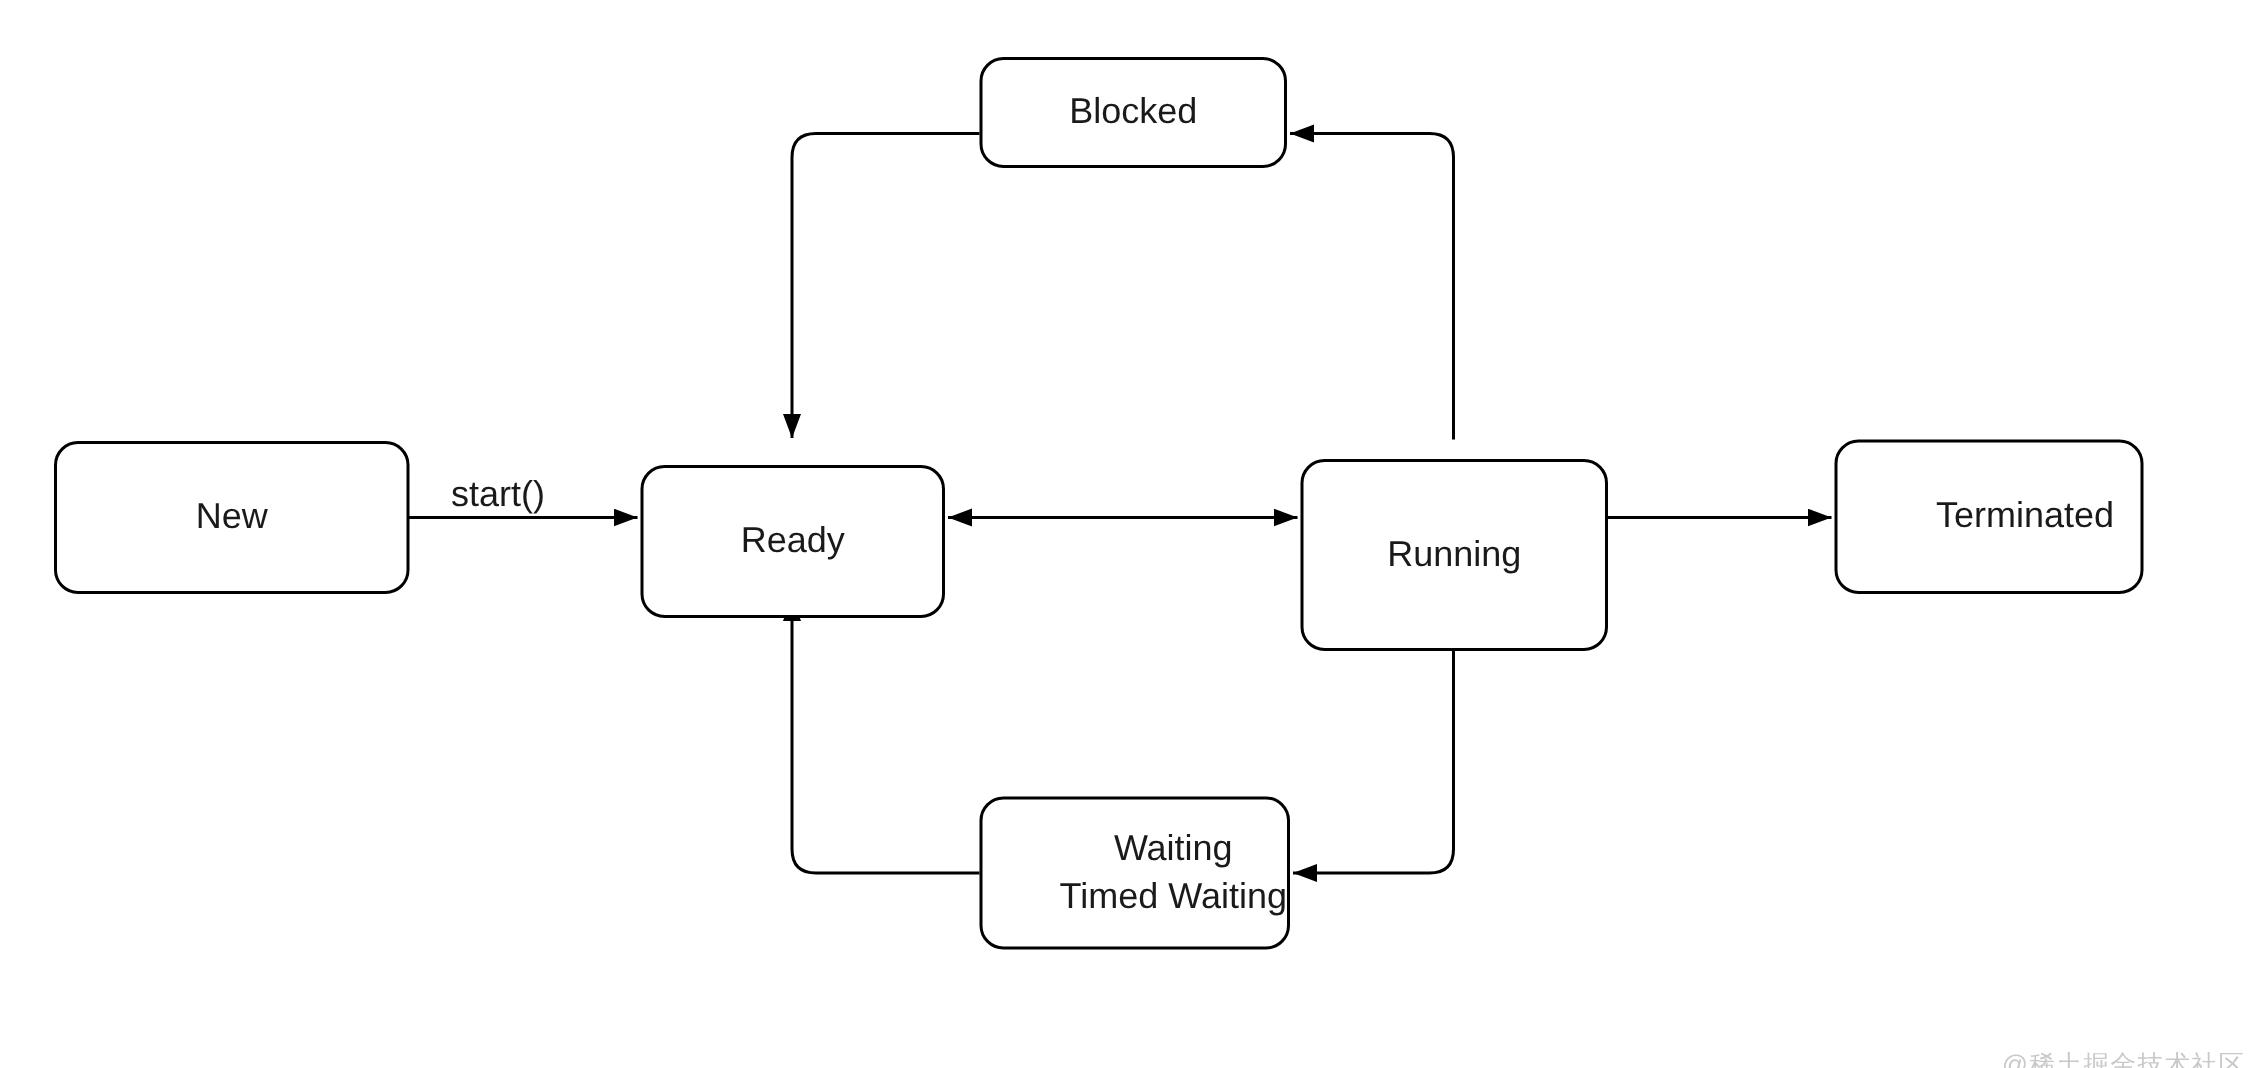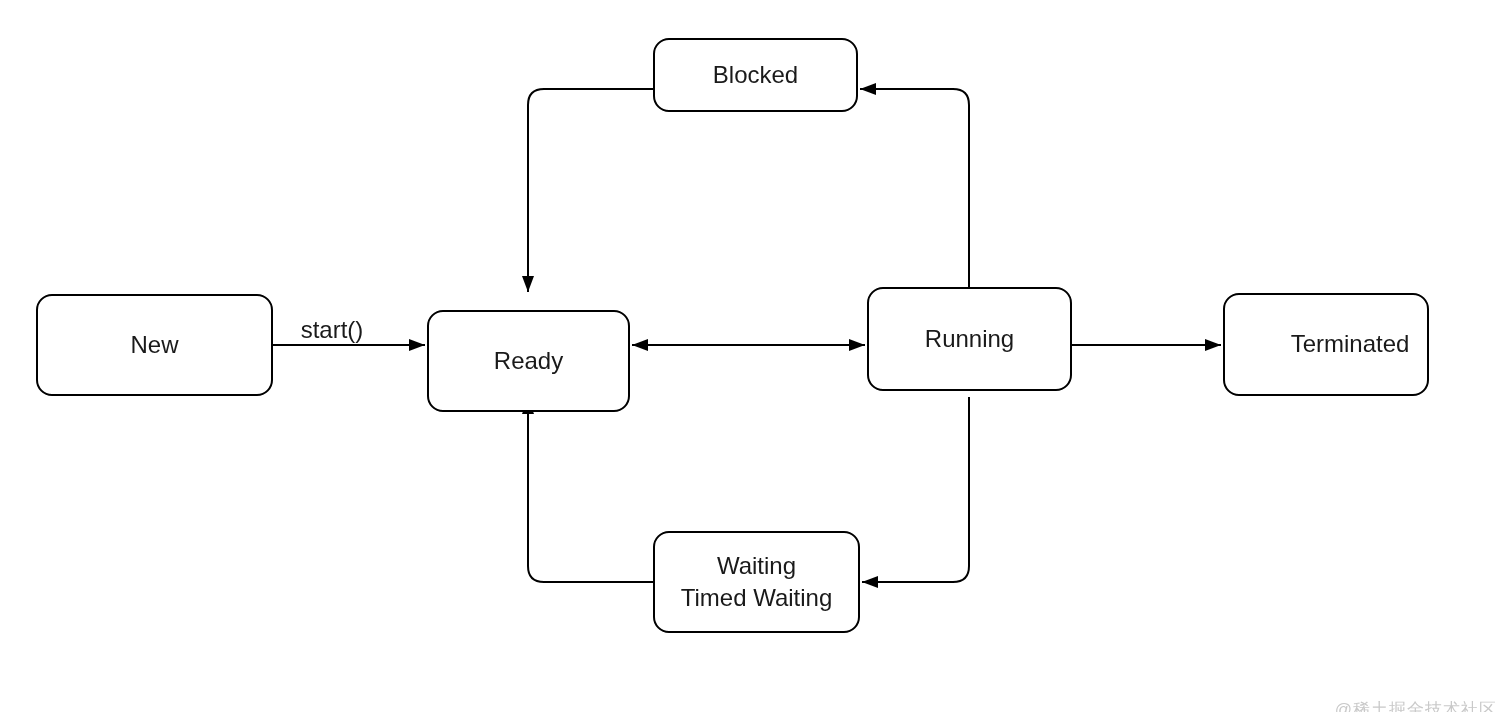--- a/index.html
+++ b/index.html
@@ -53,24 +53,24 @@
     right: 15px;
     top: 669px;
     font-size: 17px;
     color: #c9c9c9;
     letter-spacing: 1px;
     margin-top: 29px;
   }
   
   #node-new        { left: 36px;   top: 294px; width: 237px; height: 102px; }
   #node-ready      { left: 427px;  top: 294px; width: 203px; height: 102px; margin-top: 16px; }
-  #node-running    { left: 867px;  top: 287px; width: 205px; height: 104px; }
+  #node-running    { left: 867px;  top: 306px; width: 205px; height: 128px; }
   #node-terminated { left: 1223px; top: 293px; width: 206px; height: 103px; padding-left: 48px; }
   #node-blocked    { left: 653px;  top: 38px;  width: 205px; height: 74px; }
-  #node-waiting    { left: 653px;  top: 531px; width: 207px; height: 102px; }
+  #node-waiting    { left: 653px;  top: 531px; width: 207px; height: 102px; justify-content: flex-end; }
   #edge-label-start { left: 332px; top: 330px; }
 </style>
 </head>
 <body>
 
 <div class="canvas">
 
   <svg class="edges" viewBox="0 0 1512 712" xmlns="http://www.w3.org/2000/svg">
     <defs>
       <marker id="arrow" markerWidth="17" markerHeight="13" refX="16" refY="6" orient="auto-start-reverse" markerUnits="userSpaceOnUse">

